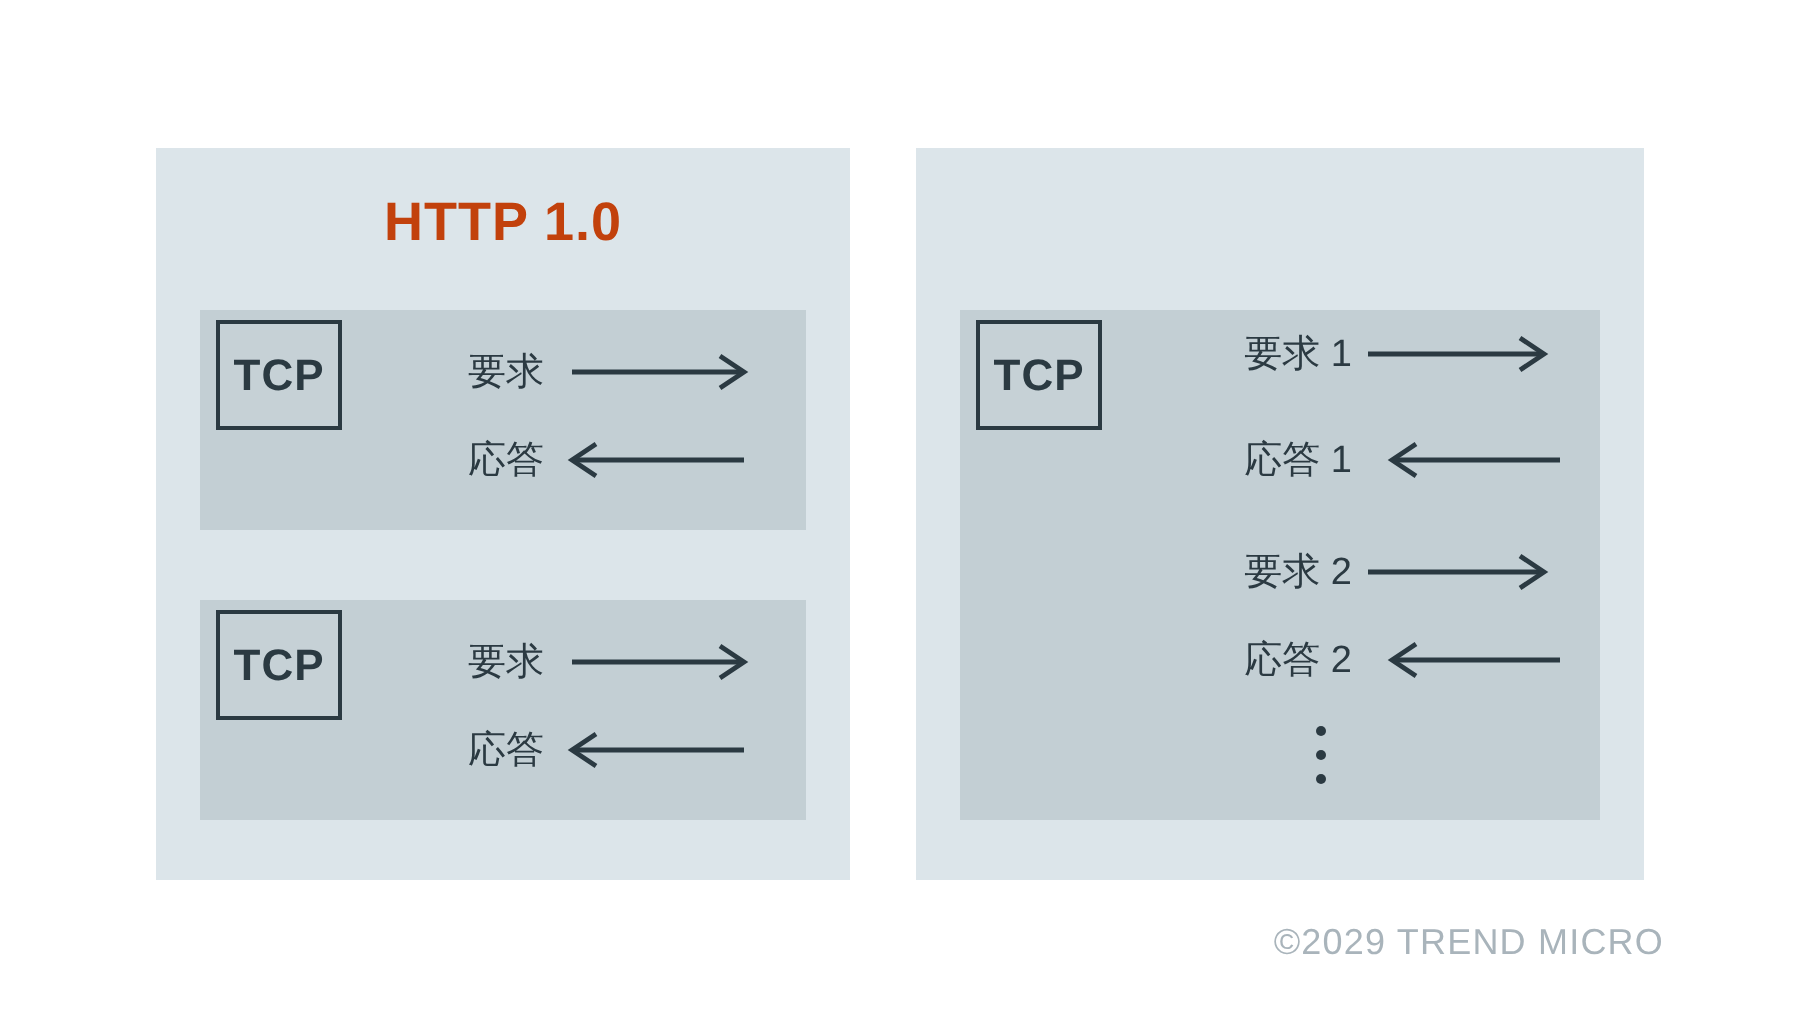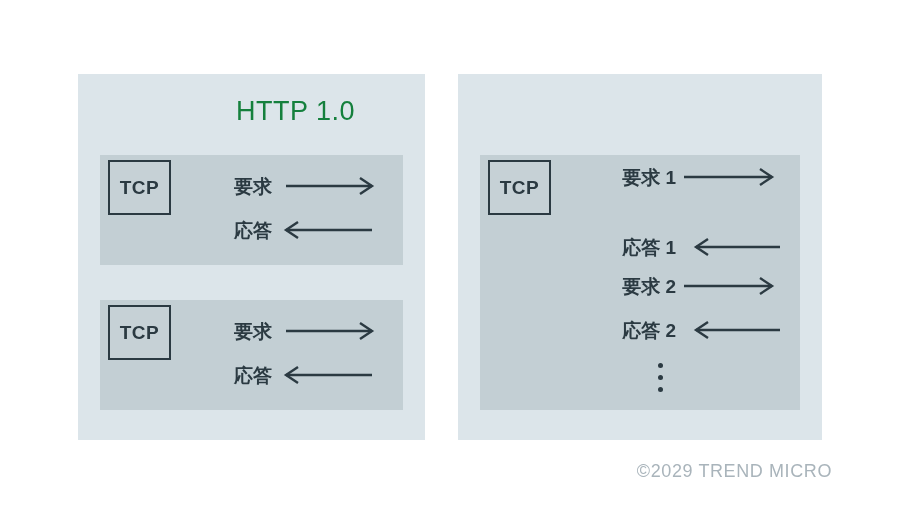--- a/index.html
+++ b/index.html
@@ -30,25 +30,24 @@
   #panel-http10 { left: 78px;  top: 74px; width: 347px; height: 366px; }
   #panel-http20 { left: 458px; top: 74px; width: 364px; height: 366px; }
 
   .panel-title {
     position: absolute;
     left: 0;
     top: 24px;
     width: 100%;
     text-align: center;
     font-size: 27px;
-    font-weight: normal;
+    font-weight: bold;
     letter-spacing: 0.5px;
-    color: #15803d;
-    line-height: 1;
-    margin-left: 44px;
+    color: #c2410c;
+    line-height: 1;
   }
 
   
   .conn {
     position: absolute;
     background: #c3cfd4;
     box-sizing: border-box;
   }
   #conn-1-0-a { left: 22px; top: 81px;  width: 303px; height: 110px; }
   #conn-1-0-b { left: 22px; top: 226px; width: 303px; height: 110px; }
@@ -61,37 +60,37 @@
     width: 63px;
     height: 55px;
     border: 2px solid #2b3a42;
     background: #c6d1d6;
     box-sizing: border-box;
     display: flex;
     align-items: center;
     justify-content: center;
   }
   .tcp-label {
-    font-size: 19px;
+    font-size: 22px;
     font-weight: bold;
     color: #2b3a42;
     letter-spacing: 0.5px;
     line-height: 1;
   }
 
   
   .msg-row {
     position: absolute;
     display: flex;
     align-items: center;
     height: 30px;
   }
   .msg-label {
     font-size: 19px;
-    font-weight: bold;
+    font-weight: normal;
     color: #2b3a42;
     white-space: nowrap;
     line-height: 1;
     text-align: right;
   }
   .arrow {
     display: block;
   }
 
   .dots {
@@ -181,21 +180,21 @@
       </div>
 
       <div class="msg-row" style="left:100px; top:7px; width:210px;">
         <div class="msg-label" style="width:96px;">要求 1</div>
         <svg class="arrow" width="108" height="22" viewBox="0 0 108 22">
           <line x1="8" y1="11" x2="96" y2="11" stroke="#2b3a42" stroke-width="2.4"></line>
           <polyline points="84,3 96,11 84,19" fill="none" stroke="#2b3a42" stroke-width="2.4"></polyline>
         </svg>
       </div>
 
-      <div class="msg-row" style="left:100px; top:60px; width:210px;margin-top:17px;">
+      <div class="msg-row" style="left:100px; top:60px; width:210px;">
         <div class="msg-label" style="width:96px;">応答 1</div>
         <svg class="arrow" width="108" height="22" viewBox="0 0 108 22">
           <line x1="20" y1="11" x2="104" y2="11" stroke="#2b3a42" stroke-width="2.4"></line>
           <polyline points="32,3 20,11 32,19" fill="none" stroke="#2b3a42" stroke-width="2.4"></polyline>
         </svg>
       </div>
 
       <div class="msg-row" style="left:100px; top:116px; width:210px;">
         <div class="msg-label" style="width:96px;">要求 2</div>
         <svg class="arrow" width="108" height="22" viewBox="0 0 108 22">

